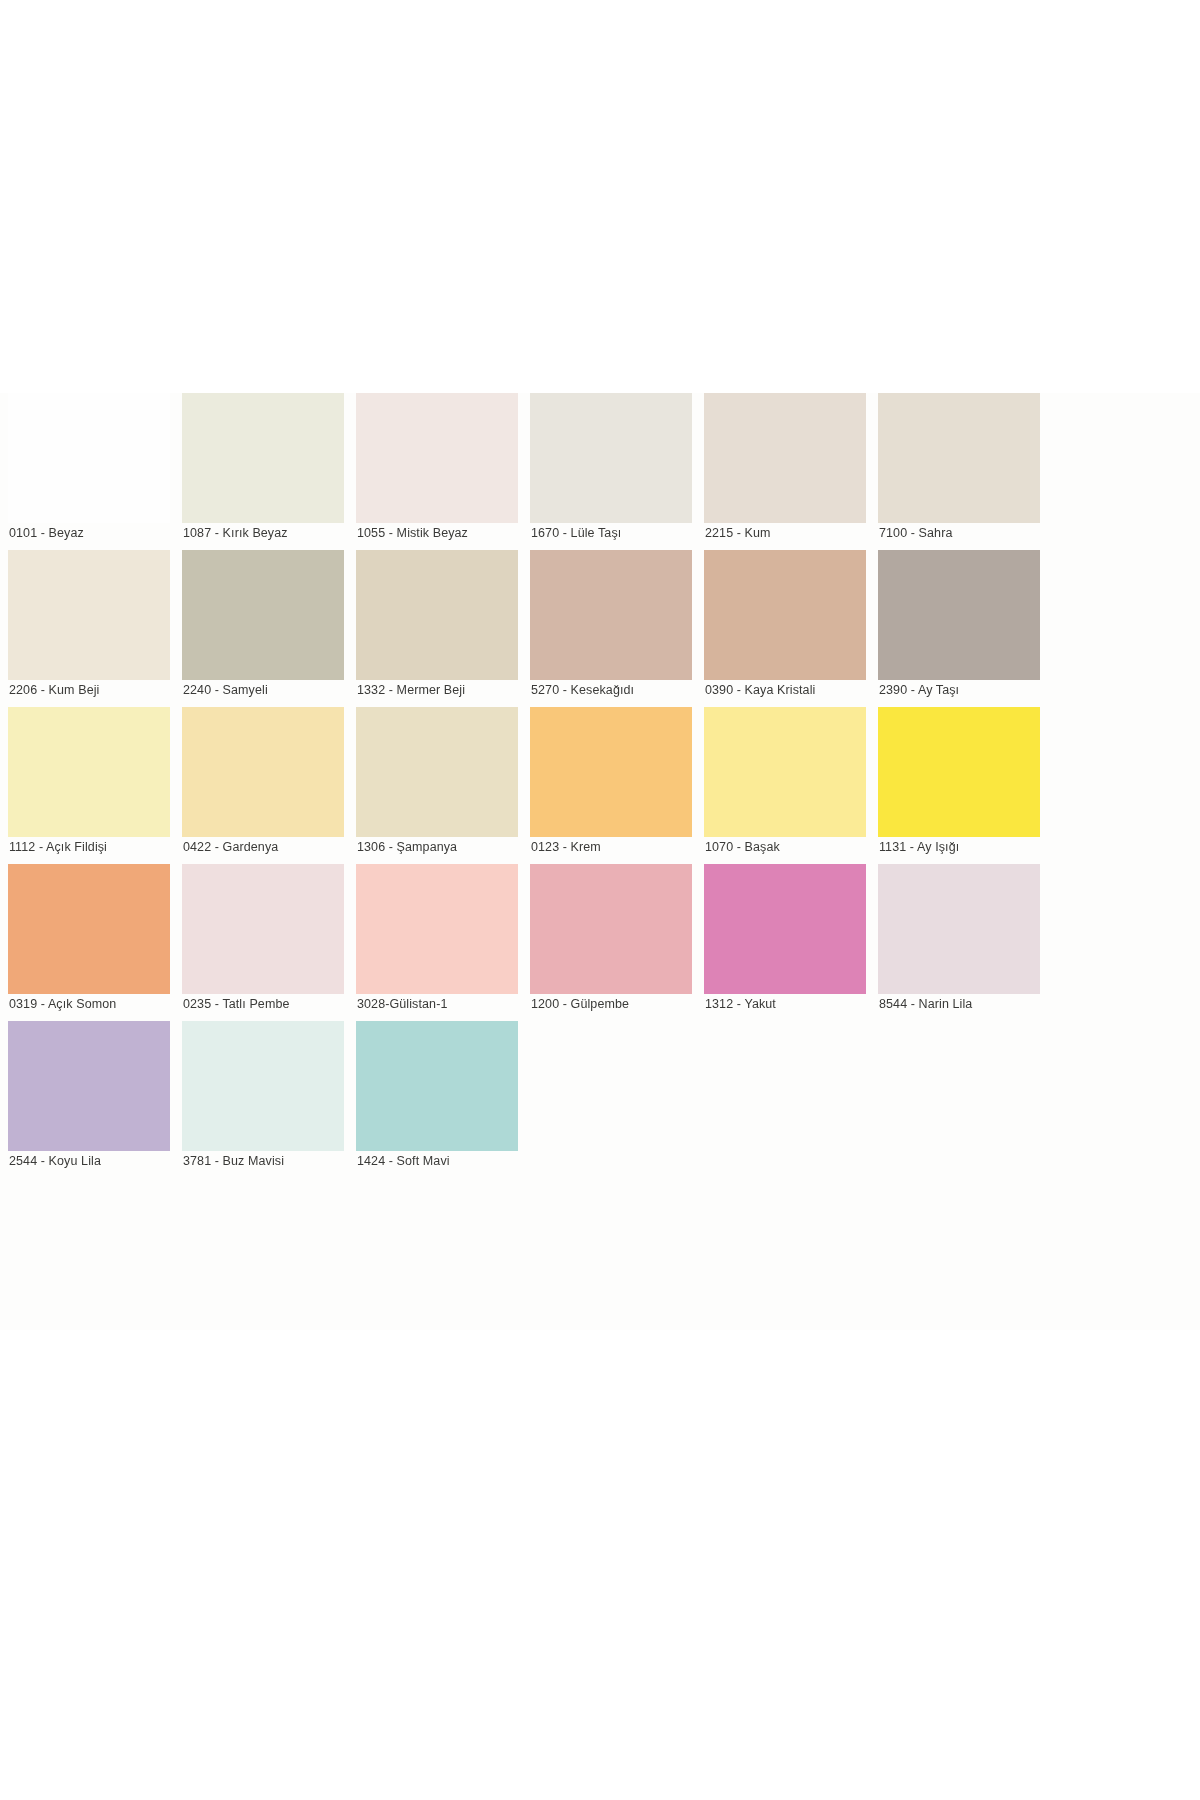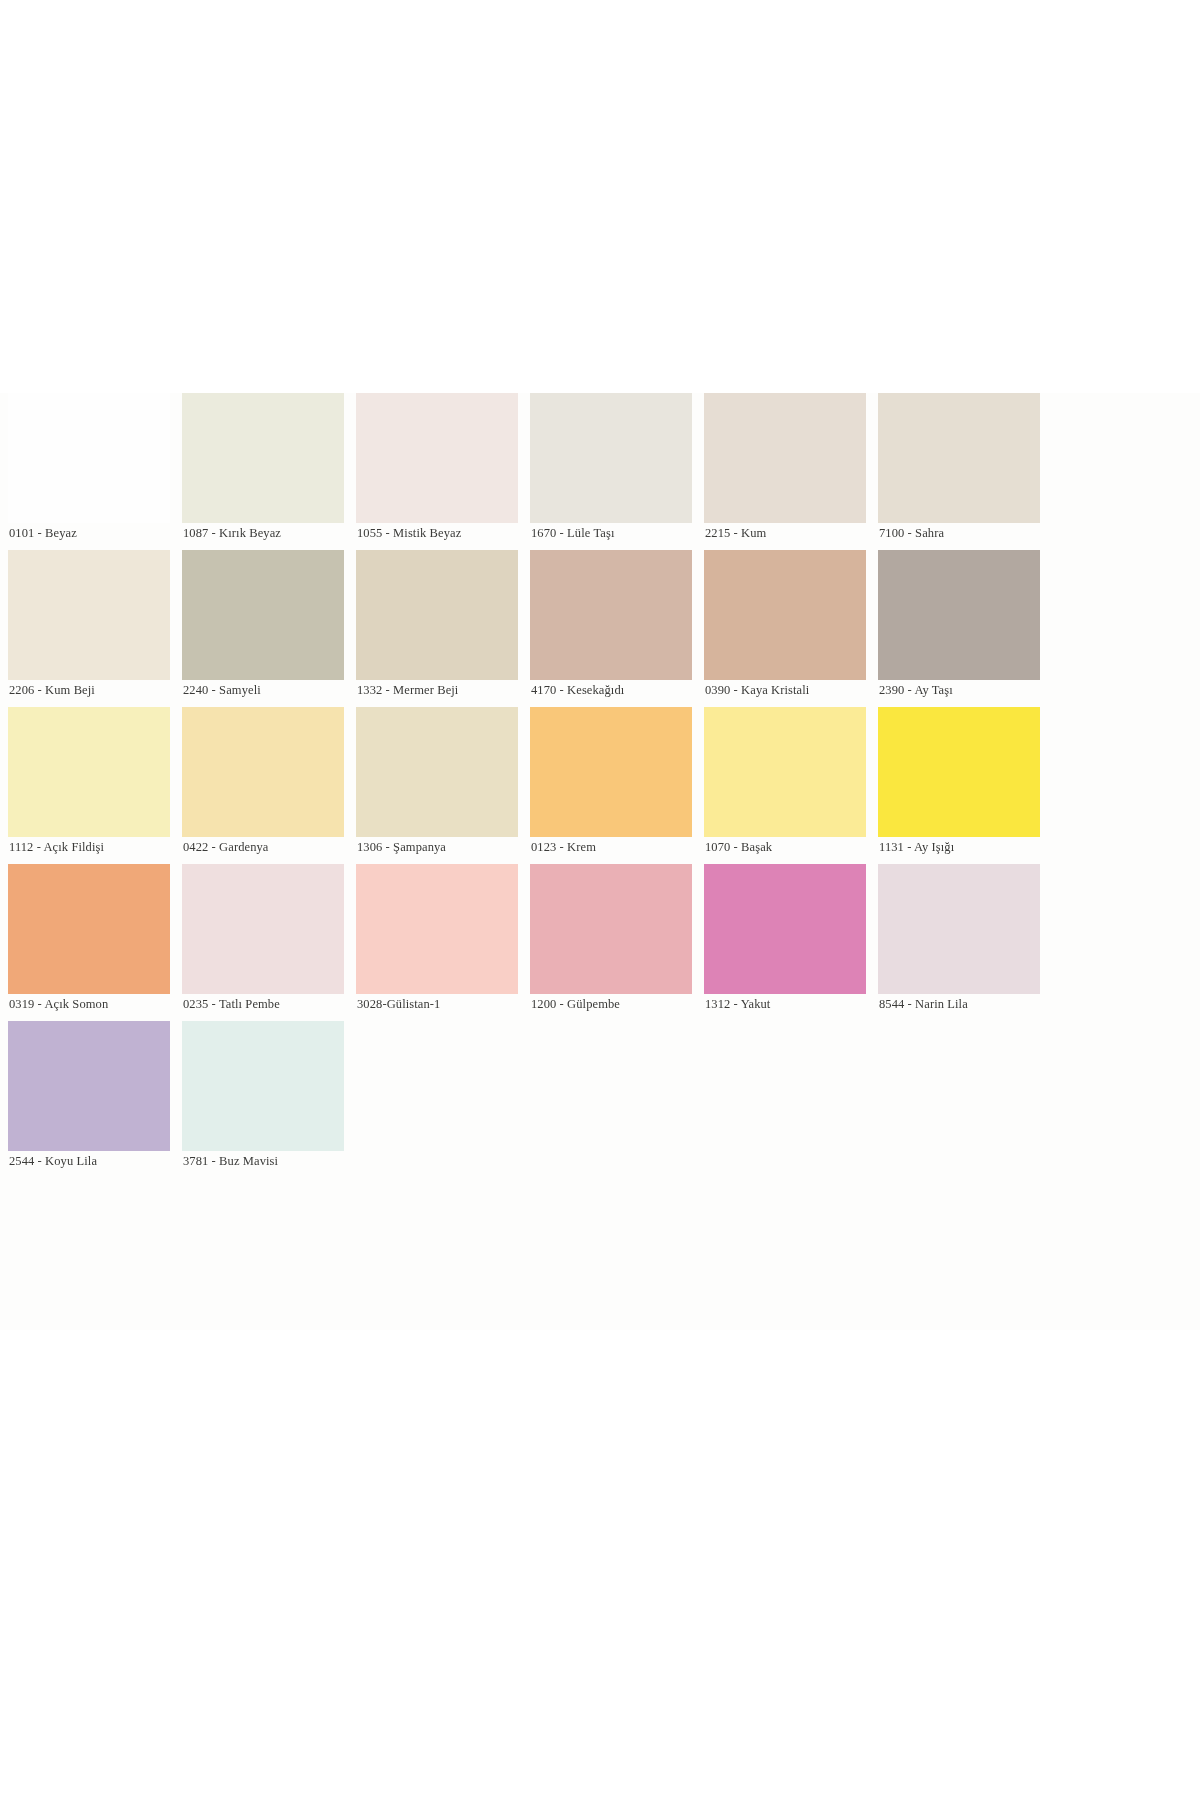--- a/index.html
+++ b/index.html
@@ -61,21 +61,21 @@
   .swatch-label {
     position: absolute;
     left: 1px;
     top: 132px;
     width: 172px;
     font-size: 12.5px;
     line-height: 16px;
     color: #3a3a38;
     white-space: nowrap;
     letter-spacing: 0.1px;
-    font-family: Liberation Serif, serif;
+    font-family: Liberation Sans, sans-serif;
   }
 </style>
 </head>
 <body>
 
 <div id="page">
 
   <div class="letterbox" id="letterbox-top"></div>
 
   <div id="palette-sheet">
@@ -111,21 +111,21 @@
         <div class="swatch-cell">
           <div class="swatch-chip" style="background: rgb(198, 194, 176);"></div>
           <div class="swatch-label">2240 - Samyeli</div>
         </div>
         <div class="swatch-cell">
           <div class="swatch-chip" style="background: rgb(222, 212, 191);"></div>
           <div class="swatch-label">1332 - Mermer Beji</div>
         </div>
         <div class="swatch-cell">
           <div class="swatch-chip" style="background: rgb(211, 183, 167);"></div>
-          <div class="swatch-label">4170 - Kesekağıdı</div>
+          <div class="swatch-label">5270 - Kesekağıdı</div>
         </div>
         <div class="swatch-cell">
           <div class="swatch-chip" style="background: rgb(214, 180, 156);"></div>
           <div class="swatch-label">0390 - Kaya Kristali</div>
         </div>
         <div class="swatch-cell">
           <div class="swatch-chip" style="background: rgb(178, 168, 160);"></div>
           <div class="swatch-label">2390 - Ay Taşı</div>
         </div>
         <div class="swatch-cell">
@@ -177,18 +177,22 @@
           <div class="swatch-label">8544 - Narin Lila</div>
         </div>
         <div class="swatch-cell">
           <div class="swatch-chip" style="background: rgb(192, 178, 210);"></div>
           <div class="swatch-label">2544 - Koyu Lila</div>
         </div>
         <div class="swatch-cell">
           <div class="swatch-chip" style="background: rgb(226, 239, 235);"></div>
           <div class="swatch-label">3781 - Buz Mavisi</div>
         </div>
+        <div class="swatch-cell">
+          <div class="swatch-chip" style="background: rgb(174, 217, 214);"></div>
+          <div class="swatch-label">1424 - Soft Mavi</div>
+        </div>
       </div>
   </div>
 
   <div class="letterbox" id="letterbox-bottom"></div>
 
 </div>
 
 </body></html>

